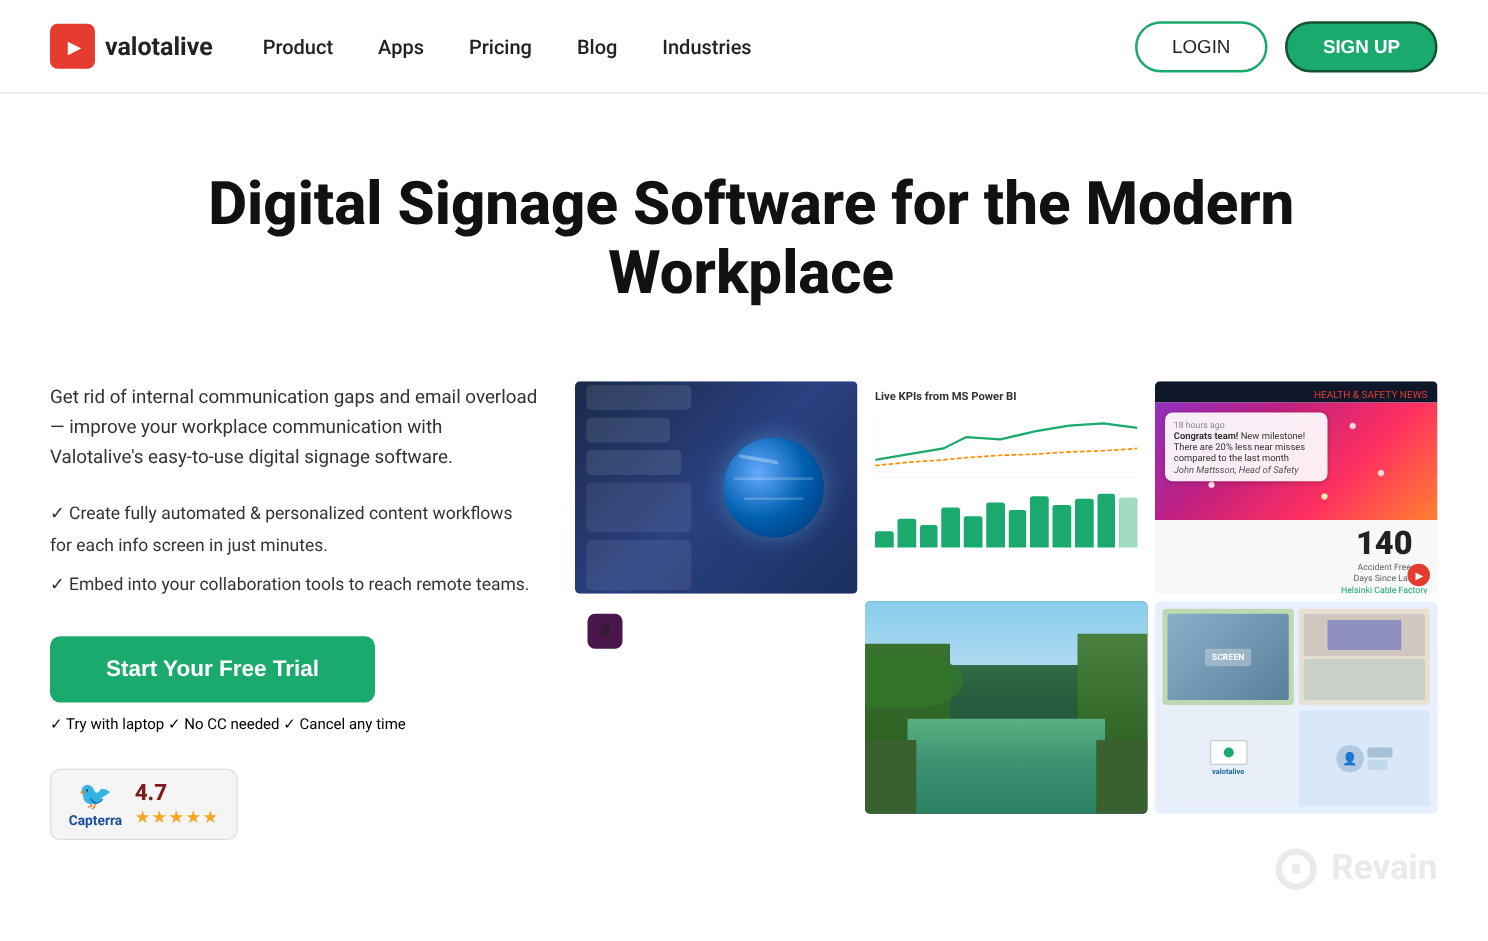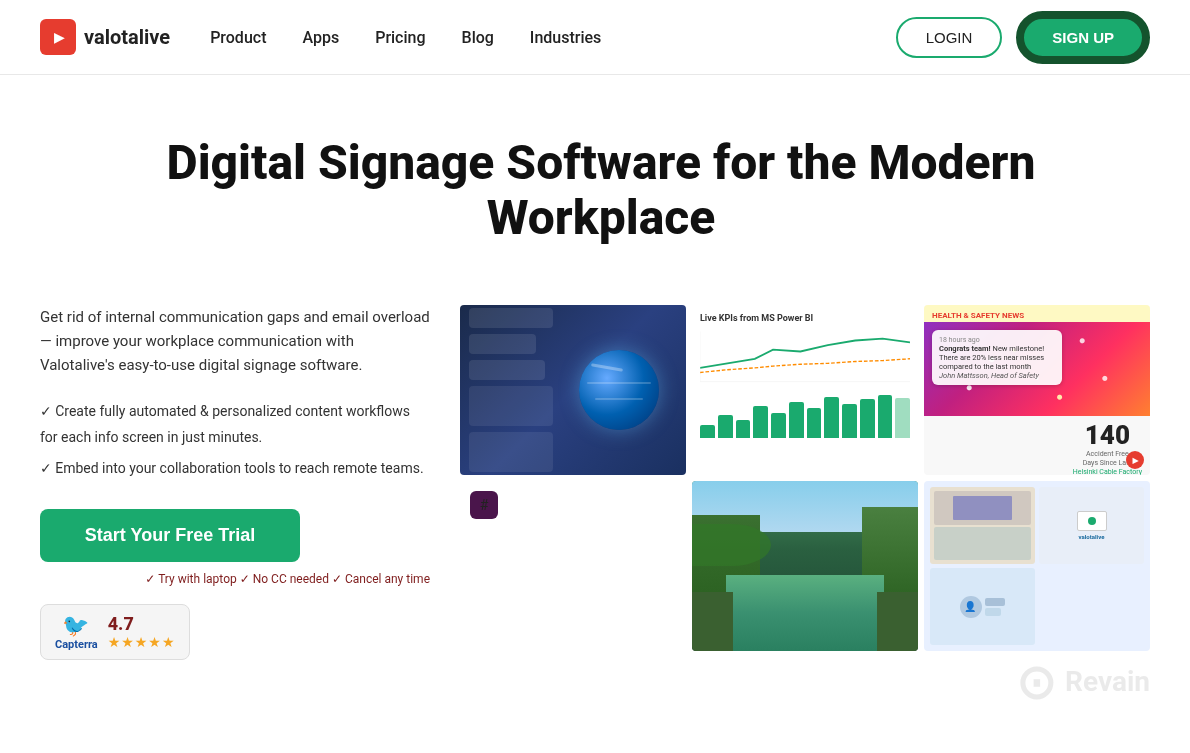--- a/index.html
+++ b/index.html
@@ -38,21 +38,21 @@
       border: 2px solid #1aaa6e;
       border-radius: 50px;
       background: #fff;
       color: #222;
       font-size: 15px;
       font-weight: 400;
       cursor: pointer;
     }
     .btn-signup {
       padding: 10px 28px;
-      border: 8px solid #14532d;
+      border: 2px solid #14532d;
       border-radius: 50px;
       background: #1aaa6e;
       color: #fff;
       font-size: 15px;
       font-weight: 600;
       cursor: pointer;
     }
 
     
     .hero {
@@ -100,23 +100,22 @@
       font-weight: 700;
       padding: 16px 30px;
       border-radius: 8px;
       border: none;
       cursor: pointer;
       margin-bottom: 10px;
       width: 260px;
     }
     .trial-note {
       font-size: 12px;
-      color: #7f1d1d;
-      margin-bottom: 18px;
-      text-align: right;
+      color: #000000;
+      margin-bottom: 29px;
     }
     .capterra-badge {
       display: inline-flex;
       align-items: center;
       gap: 10px;
       background: #f5f5f5;
       border-radius: 8px;
       padding: 8px 14px;
       border: 1px solid #ddd;
     }
@@ -370,21 +369,21 @@
           <div class="bar" style="height:90%;background:#1aaa6e;"></div>
           <div class="bar" style="height:75%;background:#1aaa6e;"></div>
           <div class="bar" style="height:85%;background:#1aaa6e;"></div>
           <div class="bar" style="height:95%;background:#1aaa6e;"></div>
           <div class="bar" style="height:88%;background:#a0ddc0;"></div>
         </div>
       </div>
     </div>
 
     <div class="grid-cell cell-3-wrapper">
-      <div style="font-size:8px;font-weight:700;color:#e63c2f;padding:6px 8px 2px 8px;text-transform:uppercase;background:#fef9c3;">
+      <div style="font-size:8px;font-weight:400;color:#e63c2f;padding:6px 8px 2px 8px;text-transform:uppercase;background:#0f172a;text-align:right;">
         <span>Health &amp; Safety News</span>
       </div>
       <div class="cell-3-img-top">
         <div class="fireworks-dots"></div>
 
         <div style="position:absolute;top:8px;left:8px;background:rgba(255,255,255,0.92);border-radius:6px;padding:5px 7px;font-size:7.5px;color:#333;max-width:130px;box-shadow:0 1px 4px rgba(0,0,0,0.2);">
           <span style="font-size:7px;color:#888;">18 hours ago</span><br>
           <strong>Congrats team!</strong>
           <span>New milestone! There are 20% less near misses compared to the last month</span><br>
           <span style="font-style:italic;color:#555;">John Mattsson, Head of Safety</span>
@@ -423,20 +422,25 @@
 
         <div style="position:absolute;bottom:0;left:0;width:18%;height:35%;background:#3a6030;"></div>
         <div style="position:absolute;bottom:0;right:0;width:18%;height:35%;background:#3a6030;"></div>
 
         <div style="position:absolute;top:25%;left:0;width:35%;height:25%;background:rgba(50,120,40,0.7);border-radius:0 50% 50% 0;"></div>
       </div>
     </div>
 
     <div class="grid-cell cell-6">
 
+      <div style="background:#c0d8b0;border-radius:3px;display:flex;align-items:center;justify-content:center;padding:4px;overflow:hidden;position:relative;">
+        <div style="width:100%;height:100%;background:linear-gradient(135deg,#8aafca,#5a7f9a);border-radius:2px;display:flex;align-items:center;justify-content:center;">
+          <div style="background:rgba(255,255,255,0.3);padding:3px 5px;border-radius:2px;font-size:7px;color:#fff;font-weight:700;">SCREEN</div>
+        </div>
+      </div>
 
       <div style="background:#e8e0d0;border-radius:3px;display:flex;flex-direction:column;gap:2px;padding:4px;">
         <div style="background:#d0c8c0;border-radius:2px;height:50%;display:flex;align-items:center;justify-content:center;">
           <div style="width:60%;height:70%;background:#9090c0;border-radius:1px;"></div>
         </div>
         <div style="background:#c8d0c8;border-radius:2px;height:50%;"></div>
       </div>
 
       <div style="background:#e8eef8;border-radius:3px;display:flex;align-items:center;justify-content:center;padding:4px;">
         <div style="display:flex;flex-direction:column;align-items:center;gap:2px;">

